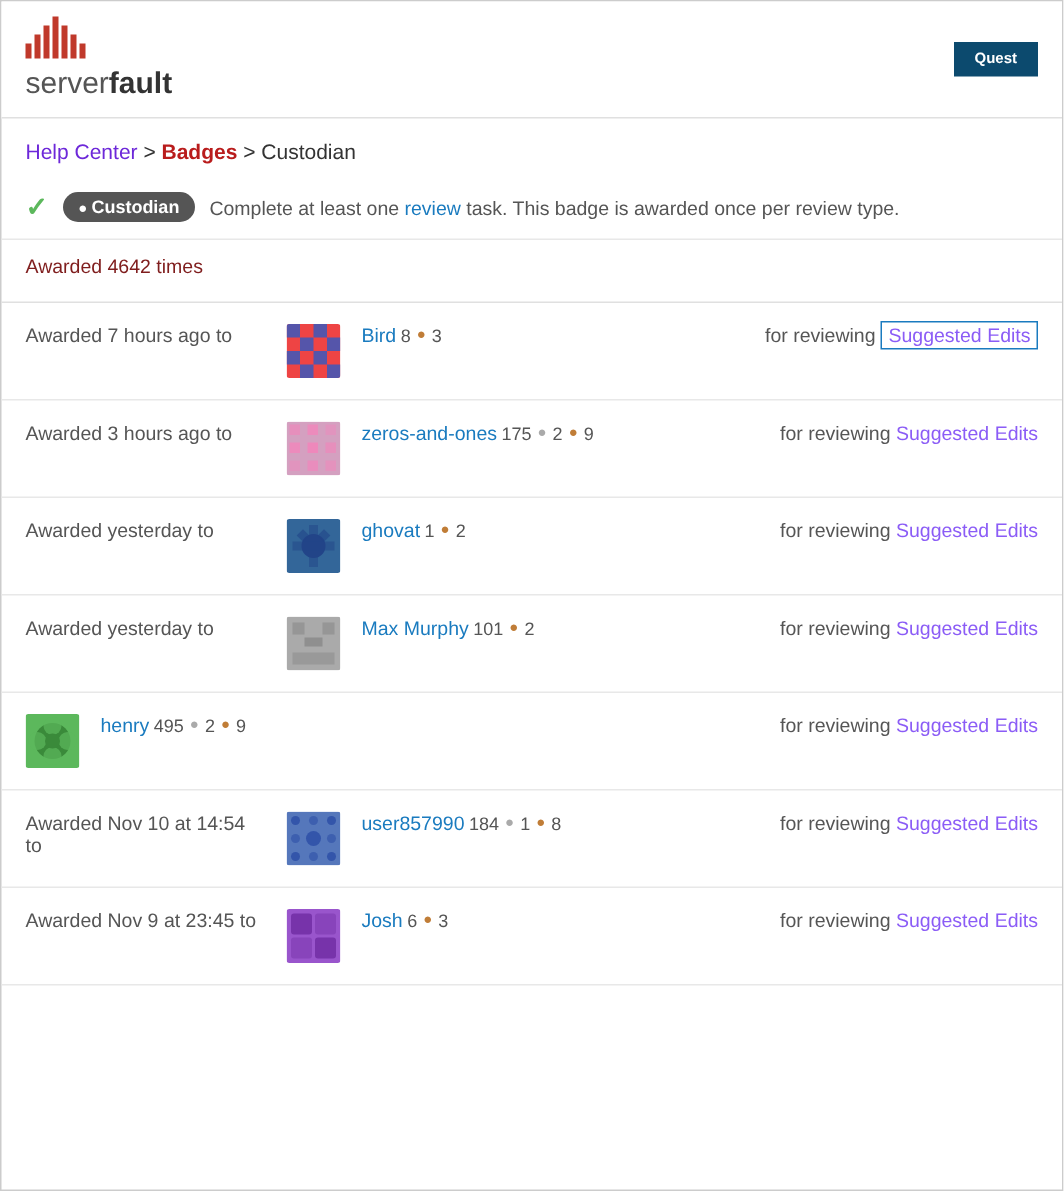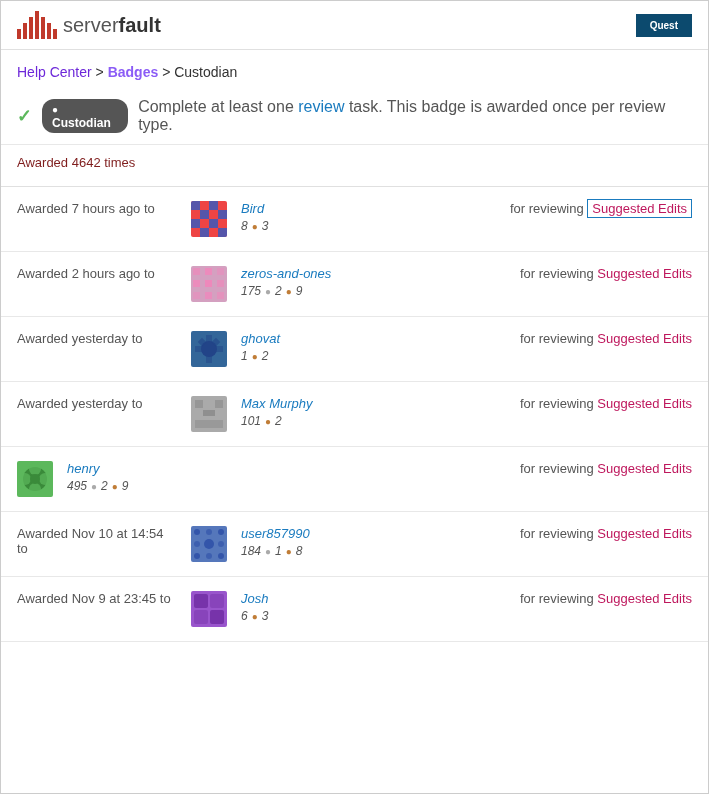--- a/index.html
+++ b/index.html
@@ -23,22 +23,23 @@
     .header {
       display: flex;
       align-items: center;
       justify-content: space-between;
       padding: 10px 16px;
       border-bottom: 1px solid #e0e0e0;
       background: #fff;
     }
     .logo {
       display: flex;
-      align-items: center;
+      align-items: flex-start;
       gap: 6px;
+      flex-direction: column;
     }
     .logo-bars {
       display: flex;
       align-items: flex-end;
       gap: 2px;
       height: 28px;
     }
     .bar {
       width: 4px;
       background: #c0392b;
@@ -91,21 +92,21 @@
       padding: 3px 10px;
       font-size: 12px;
       font-weight: bold;
     }
     .badge-pill::before {
       content: "● ";
       font-size: 10px;
     }
     .badge-desc {
       color: #555;
-      font-size: 16px;
+      font-size: 13px;
     }
     .badge-desc a {
       color: #1a7bbf;
       text-decoration: none;
     }
     .awarded-times {
       padding: 10px 16px 16px;
       color: #7f1d1d;
       font-size: 13px;
       border-bottom: 1px solid #e0e0e0;
@@ -126,24 +127,23 @@
     }
     .user-avatar {
       width: 36px;
       height: 36px;
       flex-shrink: 0;
       border-radius: 2px;
       overflow: hidden;
     }
     .user-info {
       display: flex;
-      flex-direction: column;
+      flex-direction: row;
       gap: 3px;
       min-width: 130px;
-      font-style: italic;
     }
     .user-name {
       color: #1a7bbf;
       font-size: 13px;
       text-decoration: none;
     }
     .user-stats {
       display: flex;
       align-items: center;
       gap: 4px;
@@ -151,21 +151,21 @@
       color: #555;
     }
     .dot-silver { color: #aaa; font-size: 10px; }
     .dot-bronze { color: #c07d37; font-size: 10px; }
     .review-info {
       margin-left: auto;
       color: #555;
       font-size: 13px;
     }
     .review-info a {
-      color: #be185d;
+      color: #8b5cf6;
       text-decoration: none;
     }
 
     
     svg { display: block; }
   </style>
 </head>
 <body>
 
 <div class="page-wrapper">
@@ -184,21 +184,21 @@
       <div class="logo-text">
         <span>server</span><strong>fault</strong>
       </div>
     </div>
     <button class="quest-btn">Quest</button>
   </div>
 
   <div class="breadcrumb">
     <a href="#">Help Center</a>
     <span> &gt; </span>
-    <a href="#" style="color:#8b5cf6;font-weight:bold;">Badges</a>
+    <a href="#" style="color:#b91c1c;font-weight:bold;">Badges</a>
     <span> &gt; </span>
     <span>Custodian</span>
   </div>
 
   <div class="badge-info">
     <span class="checkmark">✓</span>
     <span class="badge-pill">Custodian</span>
     <span class="badge-desc">
       Complete at least one <a href="#">review</a> task. This badge is awarded once per review type.
     </span>
@@ -226,21 +226,21 @@
           <a href="#" class="user-name">Bird</a>
           <div class="user-stats">
             <span>8</span>
             <span class="dot-bronze">●</span>
             <span>3</span>
           </div>
         </div>
         <div class="review-info"><span>for reviewing </span><a href="#" style="border: 1px solid rgb(26, 123, 191); padding: 1px 4px;">Suggested Edits</a></div>
       </div>
       <div class="award-row">
-        <span class="award-time">Awarded 2 hours ago to</span>
+        <span class="award-time">Awarded 3 hours ago to</span>
         <div class="user-avatar">
           <svg width="36" height="36" viewBox="0 0 36 36" xmlns="http://www.w3.org/2000/svg">
       <rect width="36" height="36" fill="#d4a0c0"></rect>
       <rect x="2" y="2" width="7" height="7" fill="#e8b" opacity="0.7"></rect>
       <rect x="14" y="2" width="7" height="7" fill="#e8b" opacity="0.9"></rect>
       <rect x="26" y="2" width="7" height="7" fill="#e8b" opacity="0.5"></rect>
       <rect x="2" y="14" width="7" height="7" fill="#e8b" opacity="0.9"></rect>
       <rect x="14" y="14" width="7" height="7" fill="#e8b"></rect>
       <rect x="26" y="14" width="7" height="7" fill="#e8b" opacity="0.7"></rect>
       <rect x="2" y="26" width="7" height="7" fill="#e8b" opacity="0.5"></rect>

